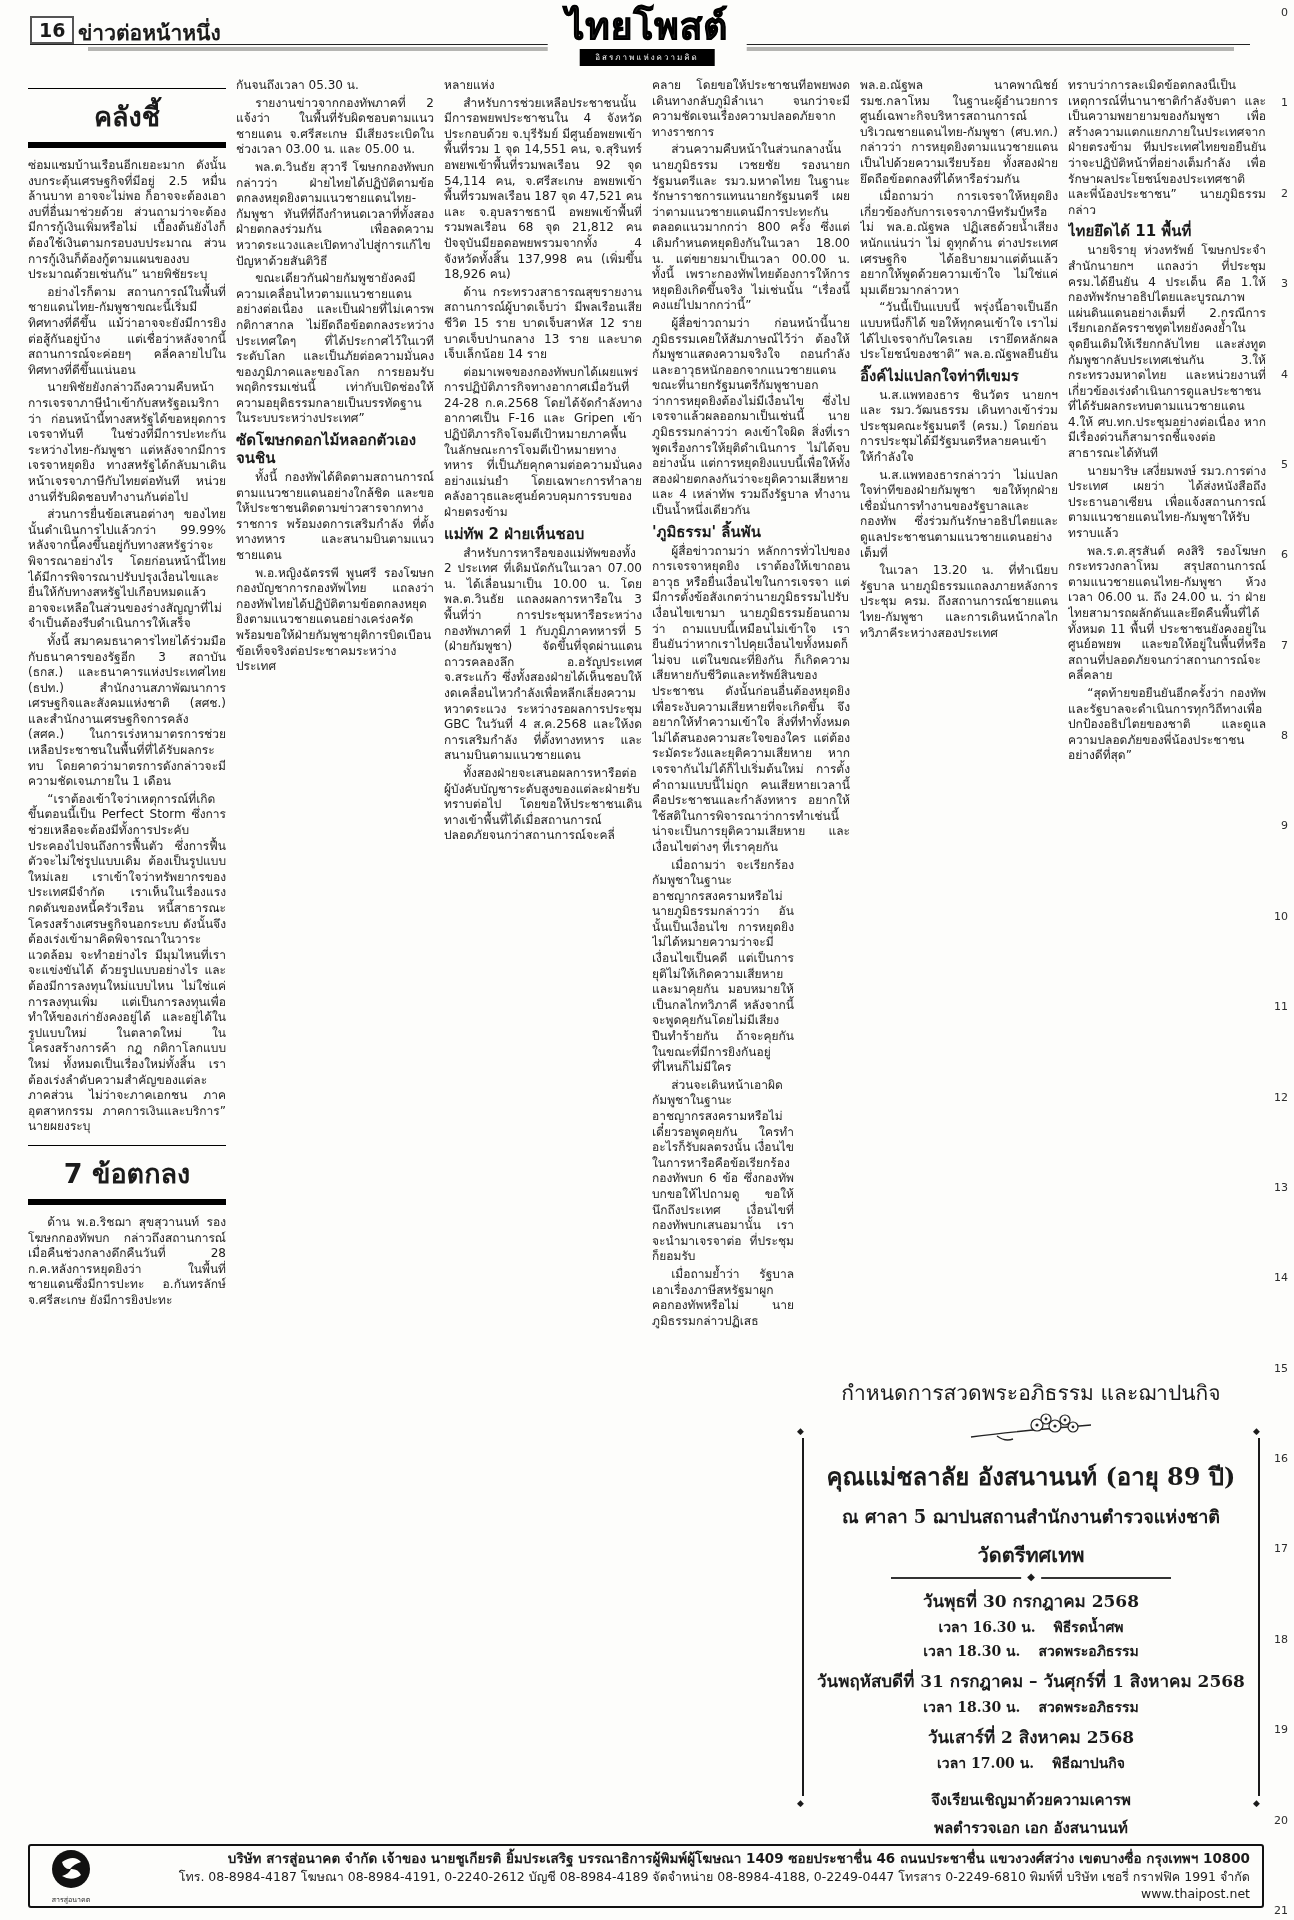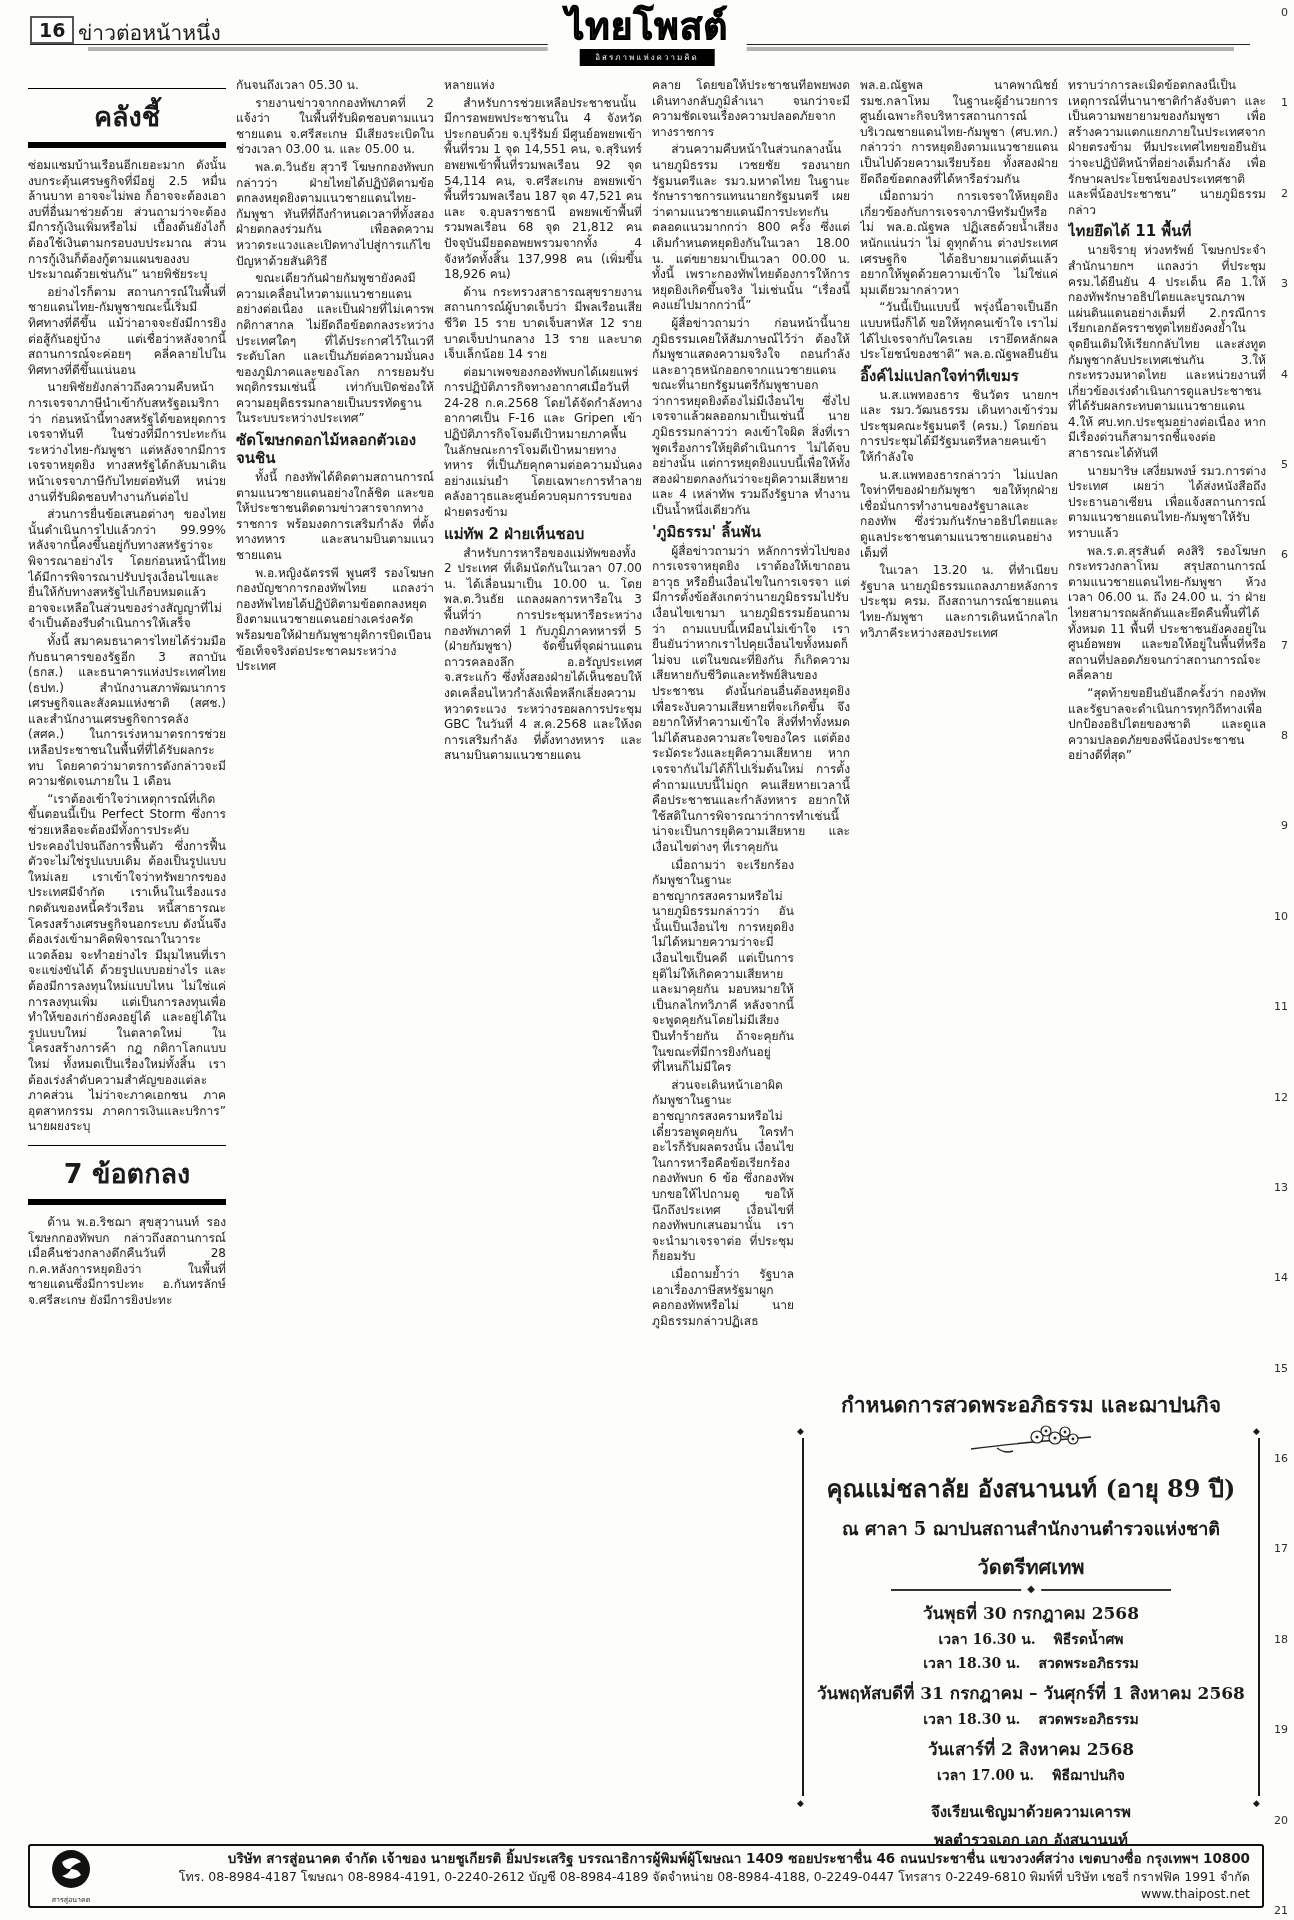--- a/index.html
+++ b/index.html
@@ -5,21 +5,21 @@
   html,body{margin:0;padding:0;background:#e8e8e4;}
   #page{position:relative;width:1294px;height:1920px;background:#fdfdfb;margin:0 auto;
         font-family:"DejaVu Sans","Liberation Sans",sans-serif;color:#1b1b1b;overflow:hidden;}
 
   
   #header{position:absolute;left:0;top:0;width:100%;height:74px;}
   #header .rule1{position:absolute;left:30px;right:44px;top:44px;border-top:1.5px solid #222;}
   #header .rule2{position:absolute;left:88px;right:60px;top:47px;height:4px;background:#b5b5b2;}
   #pageno{position:absolute;left:30px;top:16px;border:2px solid #555;padding:1px 7px;
           font-size:19px;font-weight:bold;background:#fff;}
-  #section-title{position:absolute;left:78px;top:16px;font-size:21px;font-weight:normal;}
+  #section-title{position:absolute;left:78px;top:16px;font-size:21px;font-weight:bold;}
   #masthead{position:absolute;left:50%;top:8px;transform:translateX(-50%);
             background:#fdfdfb;padding:0 18px;text-align:center;z-index:3;}
   #masthead .mast-title{font-size:37px;font-weight:900;letter-spacing:1px;line-height:1.0;
             -webkit-text-stroke:1px #000;}
   #masthead .mast-tagline{display:inline-block;background:#000;color:#fff;font-size:8px;
             letter-spacing:2px;padding:2px 16px;margin-top:1px;}
 
   
   #fold-rail{position:absolute;right:2px;top:0;width:18px;height:100%;z-index:4;}
   .fold-num{position:absolute;right:4px;font-size:11px;color:#2c2c2c;}
@@ -38,21 +38,21 @@
   .headbox .hb-bar{height:6px;background:#000;margin-bottom:0;}
 
   
   #funeral{position:absolute;left:798px;top:1374px;width:466px;height:432px;background:#fdfdfb;
            z-index:5;text-align:center;font-family:"DejaVu Serif","Liberation Serif",serif;}
   #funeral .orn-v{position:absolute;top:64px;bottom:10px;width:2px;background:#1b1b1b;}
   #funeral .orn-v.left{left:4px;} #funeral .orn-v.right{right:4px;}
   #funeral .orn-v:before,#funeral .orn-v:after{content:"◆";position:absolute;left:-5px;
            font-size:9px;color:#1b1b1b;}
   #funeral .orn-v:before{top:-12px;} #funeral .orn-v:after{bottom:-12px;}
-  #funeral .fn-title{font-size:21px;font-weight:bold;margin-top:14px;}
+  #funeral .fn-title{font-size:21px;font-weight:normal;margin-top:2px;}
   #funeral .fn-flower{margin:2px 0 0;}
   #funeral .fn-name{font-size:24px;font-weight:bold;margin-top:4px;}
   #funeral .fn-venue1{font-size:18px;font-weight:bold;margin-top:6px;}
   #funeral .fn-venue2{font-size:20px;font-weight:bold;margin-top:8px;}
   #funeral .fn-divider{width:60%;margin:6px auto 8px;border-top:2px solid #333;position:relative;}
   #funeral .fn-divider:after{content:"◆";position:absolute;left:50%;top:-8px;transform:translateX(-50%);
            background:#fdfdfb;padding:0 6px;font-size:10px;}
   #funeral .fn-date{font-size:17px;font-weight:bold;margin-top:5px;}
   #funeral .fn-time{font-size:14px;font-weight:bold;margin-top:2px;}
   #funeral .fn-time .ev{margin-left:18px;}
@@ -138,20 +138,21 @@
         <p>ทั้งนี้ กองทัพได้ติดตามสถานการณ์ตามแนวชายแดนอย่างใกล้ชิด และขอให้ประชาชนติดตามข่าวสารจากทางราชการ พร้อมงดการเสริมกำลัง ที่ตั้งทางทหาร และสนามบินตามแนวชายแดน</p>
         <p>พ.อ.หญิงฉัตรรพี พูนศรี รองโฆษกกองบัญชาการกองทัพไทย แถลงว่า กองทัพไทยได้ปฏิบัติตามข้อตกลงหยุดยิงตามแนวชายแดนอย่างเคร่งครัด พร้อมขอให้ฝ่ายกัมพูชายุติการบิดเบือนข้อเท็จจริงต่อประชาคมระหว่างประเทศ</p>
       </div>
     <div class="col">
         <p class="cont">หลายแห่ง</p>
         <p>สำหรับการช่วยเหลือประชาชนนั้นมีการอพยพประชาชนใน 4 จังหวัด ประกอบด้วย จ.บุรีรัมย์ มีศูนย์อพยพเข้าพื้นที่รวม 1 จุด 14,551 คน, จ.สุรินทร์ อพยพเข้าพื้นที่รวมพลเรือน 92 จุด 54,114 คน, จ.ศรีสะเกษ อพยพเข้าพื้นที่รวมพลเรือน 187 จุด 47,521 คน และ จ.อุบลราชธานี อพยพเข้าพื้นที่รวมพลเรือน 68 จุด 21,812 คน ปัจจุบันมียอดอพยพรวมจากทั้ง 4 จังหวัดทั้งสิ้น 137,998 คน (เพิ่มขึ้น 18,926 คน)</p>
         <p>ด้าน กระทรวงสาธารณสุขรายงานสถานการณ์ผู้บาดเจ็บว่า มีพลเรือนเสียชีวิต 15 ราย บาดเจ็บสาหัส 12 ราย บาดเจ็บปานกลาง 13 ราย และบาดเจ็บเล็กน้อย 14 ราย</p>
         <p>ต่อมาเพจของกองทัพบกได้เผยแพร่การปฏิบัติภารกิจทางอากาศเมื่อวันที่ 24-28 ก.ค.2568 โดยได้จัดกำลังทางอากาศเป็น F-16 และ Gripen เข้าปฏิบัติภารกิจโจมตีเป้าหมายภาคพื้น ในลักษณะการโจมตีเป้าหมายทางทหาร ที่เป็นภัยคุกคามต่อความมั่นคงอย่างแม่นยำ โดยเฉพาะการทำลายคลังอาวุธและศูนย์ควบคุมการรบของฝ่ายตรงข้าม</p>
         <h3>แม่ทัพ 2 ฝ่ายเห็นชอบ</h3>
         <p>สำหรับการหารือของแม่ทัพของทั้ง 2 ประเทศ ที่เดิมนัดกันในเวลา 07.00 น. ได้เลื่อนมาเป็น 10.00 น. โดย พล.ต.วินธัย แถลงผลการหารือใน 3 พื้นที่ว่า การประชุมหารือระหว่างกองทัพภาคที่ 1 กับภูมิภาคทหารที่ 5 (ฝ่ายกัมพูชา) จัดขึ้นที่จุดผ่านแดนถาวรคลองลึก อ.อรัญประเทศ จ.สระแก้ว ซึ่งทั้งสองฝ่ายได้เห็นชอบให้งดเคลื่อนไหวกำลังเพื่อหลีกเลี่ยงความหวาดระแวง ระหว่างรอผลการประชุม GBC ในวันที่ 4 ส.ค.2568 และให้งดการเสริมกำลัง ที่ตั้งทางทหาร และสนามบินตามแนวชายแดน</p>
+        <p>ทั้งสองฝ่ายจะเสนอผลการหารือต่อผู้บังคับบัญชาระดับสูงของแต่ละฝ่ายรับทราบต่อไป โดยขอให้ประชาชนเดินทางเข้าพื้นที่ได้เมื่อสถานการณ์ปลอดภัยจนกว่าสถานการณ์จะคลี่</p>
       </div>
     <div class="col">
         <p class="cont">คลาย โดยขอให้ประชาชนที่อพยพงดเดินทางกลับภูมิลำเนา จนกว่าจะมีความชัดเจนเรื่องความปลอดภัยจากทางราชการ</p>
         <p>ส่วนความคืบหน้าในส่วนกลางนั้น นายภูมิธรรม เวชยชัย รองนายกรัฐมนตรีและ รมว.มหาดไทย ในฐานะรักษาราชการแทนนายกรัฐมนตรี เผยว่าตามแนวชายแดนมีการปะทะกันตลอดแนวมากกว่า 800 ครั้ง ซึ่งแต่เดิมกำหนดหยุดยิงกันในเวลา 18.00 น. แต่ขยายมาเป็นเวลา 00.00 น. ทั้งนี้ เพราะกองทัพไทยต้องการให้การหยุดยิงเกิดขึ้นจริง ไม่เช่นนั้น “เรื่องนี้คงแย่ไปมากกว่านี้”</p>
         <p>ผู้สื่อข่าวถามว่า ก่อนหน้านี้นายภูมิธรรมเคยให้สัมภาษณ์ไว้ว่า ต้องให้กัมพูชาแสดงความจริงใจ ถอนกำลังและอาวุธหนักออกจากแนวชายแดน ขณะที่นายกรัฐมนตรีกัมพูชาบอกว่าการหยุดยิงต้องไม่มีเงื่อนไข ซึ่งไปเจรจาแล้วผลออกมาเป็นเช่นนี้ นายภูมิธรรมกล่าวว่า คงเข้าใจผิด สิ่งที่เราพูดเรื่องการให้ยุติดำเนินการ ไม่ได้จบอย่างนั้น แต่การหยุดยิงแบบนี้เพื่อให้ทั้งสองฝ่ายตกลงกันว่าจะยุติความเสียหาย และ 4 เหล่าทัพ รวมถึงรัฐบาล ทำงานเป็นน้ำหนึ่งเดียวกัน</p>
         <h3>'ภูมิธรรม' ลิ้นพัน</h3>
         <p>ผู้สื่อข่าวถามว่า หลักการทั่วไปของการเจรจาหยุดยิง เราต้องให้เขาถอนอาวุธ หรือยื่นเงื่อนไขในการเจรจา แต่มีการตั้งข้อสังเกตว่านายภูมิธรรมไปรับเงื่อนไขเขามา นายภูมิธรรมย้อนถามว่า ถามแบบนี้เหมือนไม่เข้าใจ เรายืนยันว่าหากเราไปคุยเงื่อนไขทั้งหมดก็ไม่จบ แต่ในขณะที่ยิงกัน ก็เกิดความเสียหายกับชีวิตและทรัพย์สินของประชาชน ดังนั้นก่อนอื่นต้องหยุดยิง เพื่อระงับความเสียหายที่จะเกิดขึ้น จึงอยากให้ทำความเข้าใจ สิ่งที่ทำทั้งหมด ไม่ได้สนองความสะใจของใคร แต่ต้องระมัดระวังและยุติความเสียหาย หากเจรจากันไม่ได้ก็ไปเริ่มต้นใหม่ การตั้งคำถามแบบนี้ไม่ถูก คนเสียหายเวลานี้คือประชาชนและกำลังทหาร อยากให้ใช้สติในการพิจารณาว่าการทำเช่นนี้น่าจะเป็นการยุติความเสียหาย และเงื่อนไขต่างๆ ที่เราคุยกัน</p>
         <p class="narrow">เมื่อถามว่า จะเรียกร้องกัมพูชาในฐานะอาชญากรสงครามหรือไม่ นายภูมิธรรมกล่าวว่า อันนั้นเป็นเงื่อนไข การหยุดยิงไม่ได้หมายความว่าจะมีเงื่อนไขเป็นคดี แต่เป็นการยุติไม่ให้เกิดความเสียหายและมาคุยกัน มอบหมายให้เป็นกลไกทวิภาคี หลังจากนี้จะพูดคุยกันโดยไม่มีเสียงปืนทำร้ายกัน ถ้าจะคุยกันในขณะที่มีการยิงกันอยู่ ที่ไหนก็ไม่มีใคร</p>
         <p class="narrow">ส่วนจะเดินหน้าเอาผิดกัมพูชาในฐานะอาชญากรสงครามหรือไม่ เดี๋ยวรอพูดคุยกัน ใครทำอะไรก็รับผลตรงนั้น เงื่อนไขในการหารือคือข้อเรียกร้องกองทัพบก 6 ข้อ ซึ่งกองทัพบกขอให้ไปถามดู ขอให้นึกถึงประเทศ เงื่อนไขที่กองทัพบกเสนอมานั้น เราจะนำมาเจรจาต่อ ที่ประชุมก็ยอมรับ</p>
         <p class="narrow">เมื่อถามย้ำว่า รัฐบาลเอาเรื่องภาษีสหรัฐมาผูกคอกองทัพหรือไม่ นายภูมิธรรมกล่าวปฏิเสธ</p>

